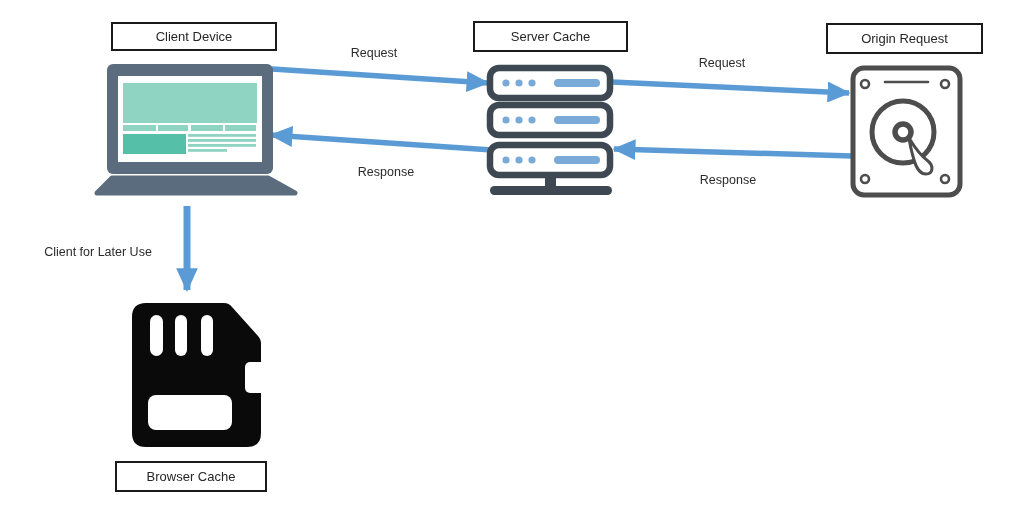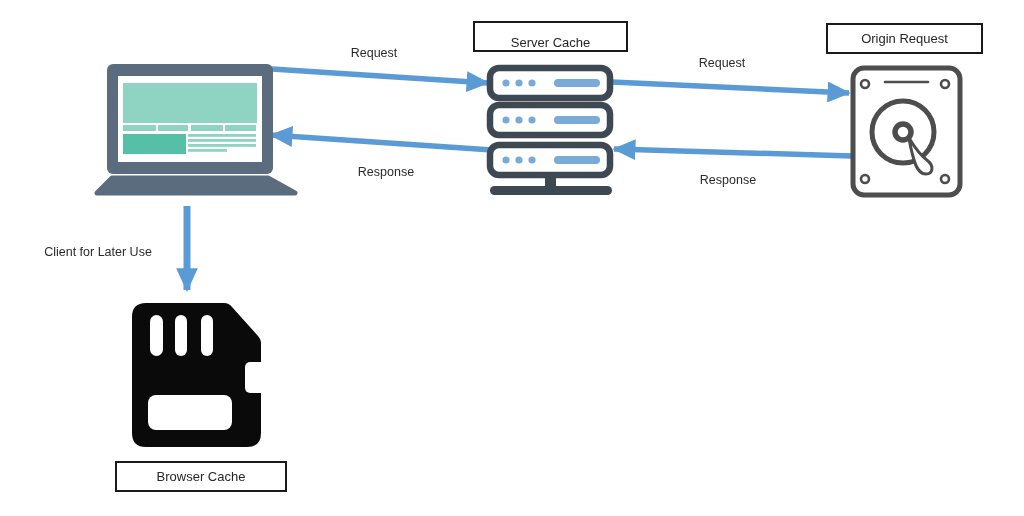--- a/index.html
+++ b/index.html
@@ -32,23 +32,23 @@
     border:2px solid var(--c-box-border,#1a1a1a);
     background:#fff;
     display:flex;
     align-items:center;
     justify-content:center;
     font-size:13px;
     color:var(--c-text,#262626);
     box-sizing:border-box;
   }
   .box-client{left:111px;top:22px;width:166px;height:29px;}
-  .box-server{left:473px;top:21px;width:155px;height:31px;align-items:flex-end;}
+  .box-server{left:473px;top:21px;width:155px;height:31px;}
   .box-origin{left:826px;top:23px;width:157px;height:31px;}
-  .box-browser{left:115px;top:461px;width:172px;height:31px;}
+  .box-browser{left:115px;top:461px;width:152px;height:31px;}
   .edge-label{
     position:absolute;
     font-size:12.5px;
     color:#2b2b2b;
     text-align:center;
     white-space:nowrap;
   }
   .lbl-request-1{left:334px;top:46px;width:80px;}
   .lbl-response-1{left:346px;top:165px;width:80px;}
   .lbl-request-2{left:682px;top:56px;width:80px;}
@@ -157,20 +157,23 @@
 
   <svg class="icon ic-sd" width="136" height="150" viewBox="0 0 136 150">
     <path class="sd-body" d="M 16,1 H 94 Q 99,1 102,5 L 128,34 Q 131,37 131,42 V 131 Q 131,145 117,145 H 16 Q 2,145 2,131 V 15 Q 2,1 16,1 Z"></path>
     <rect class="sd-cut" x="20" y="13" width="13" height="41" rx="6.5"></rect>
     <rect class="sd-cut" x="45" y="13" width="12" height="41" rx="6"></rect>
     <rect class="sd-cut" x="71" y="13" width="12" height="41" rx="6"></rect>
     <rect class="sd-cut" x="115" y="60" width="21" height="31" rx="5"></rect>
     <rect class="sd-cut" x="18" y="93" width="84" height="35" rx="8"></rect>
   </svg>
 
+  <div class="node-box box-client">
+    <span>Client Device</span>
+  </div>
   <div class="node-box box-server">
     <span>Server Cache</span>
   </div>
   <div class="node-box box-origin">
     <span>Origin Request</span>
   </div>
   <div class="node-box box-browser">
     <span>Browser Cache</span>
   </div>
 

